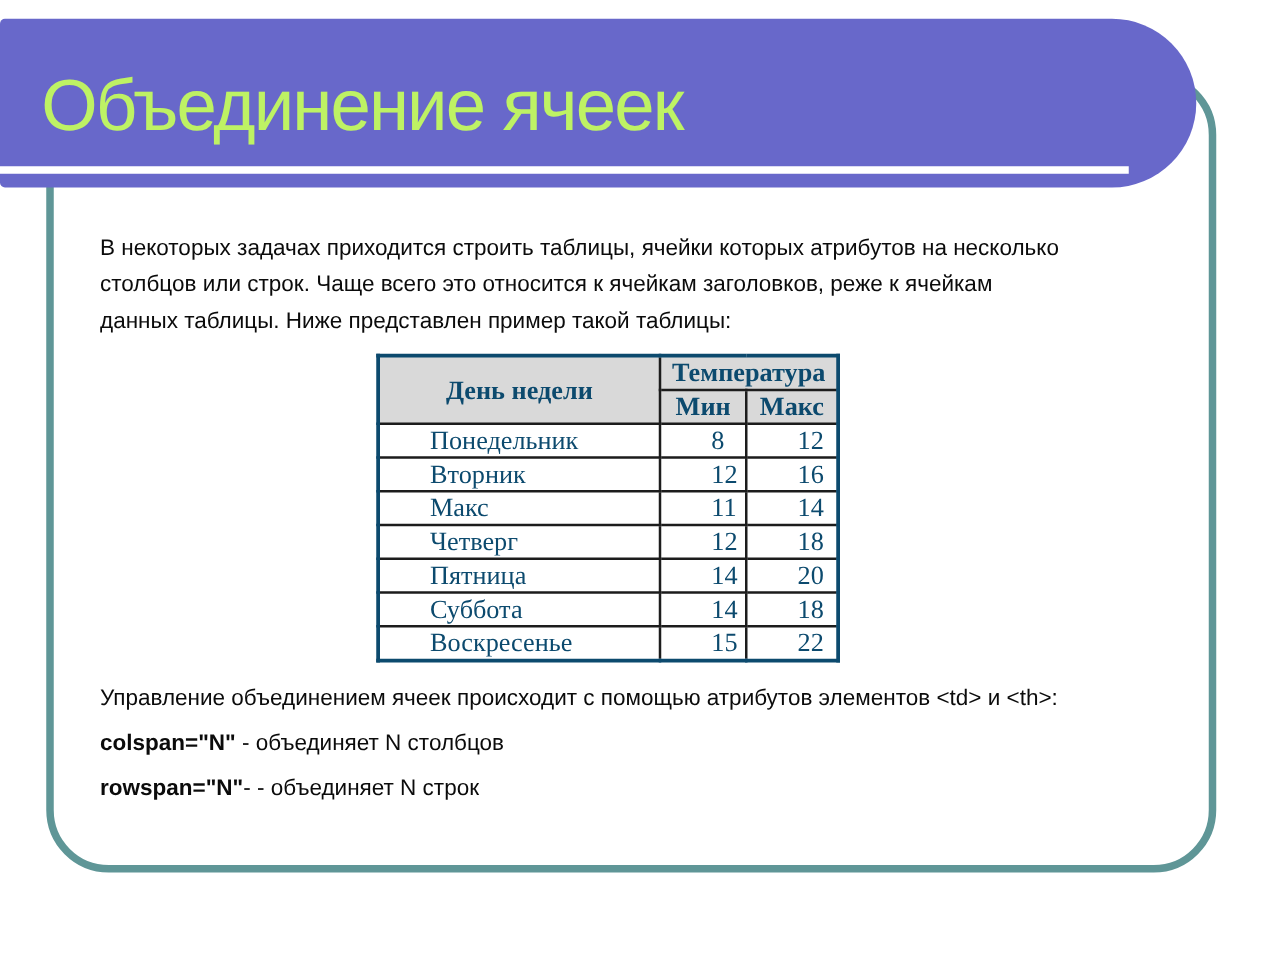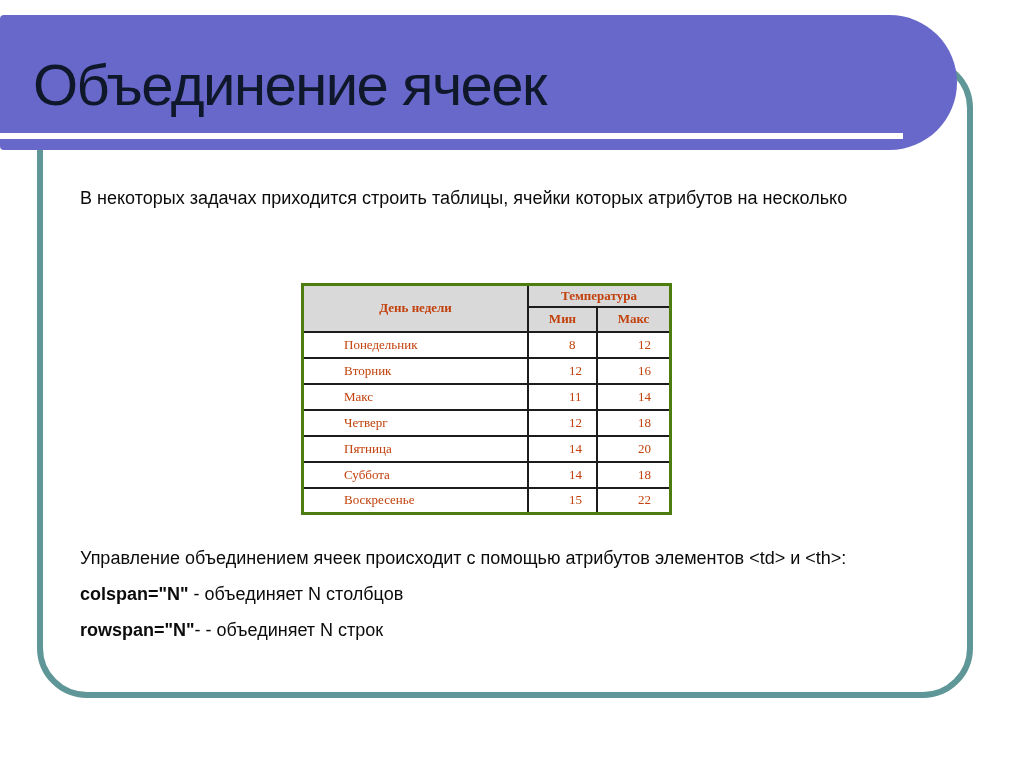--- a/index.html
+++ b/index.html
@@ -31,21 +31,21 @@
     background: #6868ca;
     border-radius: 4px 68px 68px 4px;
     z-index: 2;
   }
   .band-title {
     position: absolute;
     left: 33px; top: 36px;
     font-size: 58px;
     letter-spacing: -1.5px;
     line-height: 67px;
-    color: #0f172a;
+    color: #bef264;
     white-space: nowrap;
   }
   .band-underline {
     position: absolute;
     left: 0; top: 118px;
     width: 903px; height: 6px;
     background: #ffffff;
   }
 
   
@@ -57,23 +57,23 @@
     line-height: 29px;
     z-index: 3;
   }
 
   
   .example-table {
     position: absolute;
     left: 301px; top: 283px;
     border-collapse: collapse;
     font-family: "Liberation Serif", serif;
-    font-size: 13px;
-    color: #c2410c;
-    border: 3px solid #4d7c0f;
+    font-size: 21px;
+    color: #0c4a6e;
+    border: 3px solid #0c4a6e;
     z-index: 3;
   }
   .example-table th, .example-table td {
     border: 2px solid #1c1c1c;
     padding: 0 5px;
   }
   .example-table th {
     background: #d9d9d9;
     font-weight: bold;
     text-align: center;
@@ -110,20 +110,22 @@
 
 <div class="frame"></div>
 
 <div class="band">
   <div class="band-title">Объединение ячеек</div>
   <div class="band-underline"></div>
 </div>
 
 <div class="intro">
   <div>В некоторых задачах приходится строить таблицы, ячейки которых атрибутов на несколько</div>
+  <div>столбцов или строк. Чаще всего это относится к ячейкам заголовков, реже к ячейкам</div>
+  <div>данных таблицы. Ниже представлен пример такой таблицы:</div>
 </div>
 
 <table class="example-table">
   <thead>
     <tr class="hrow-1">
       <th class="col-day" rowspan="2">День недели</th>
       <th colspan="2">Температура</th>
     </tr>
     <tr class="hrow-2">
       <th class="col-min">Мин</th>

